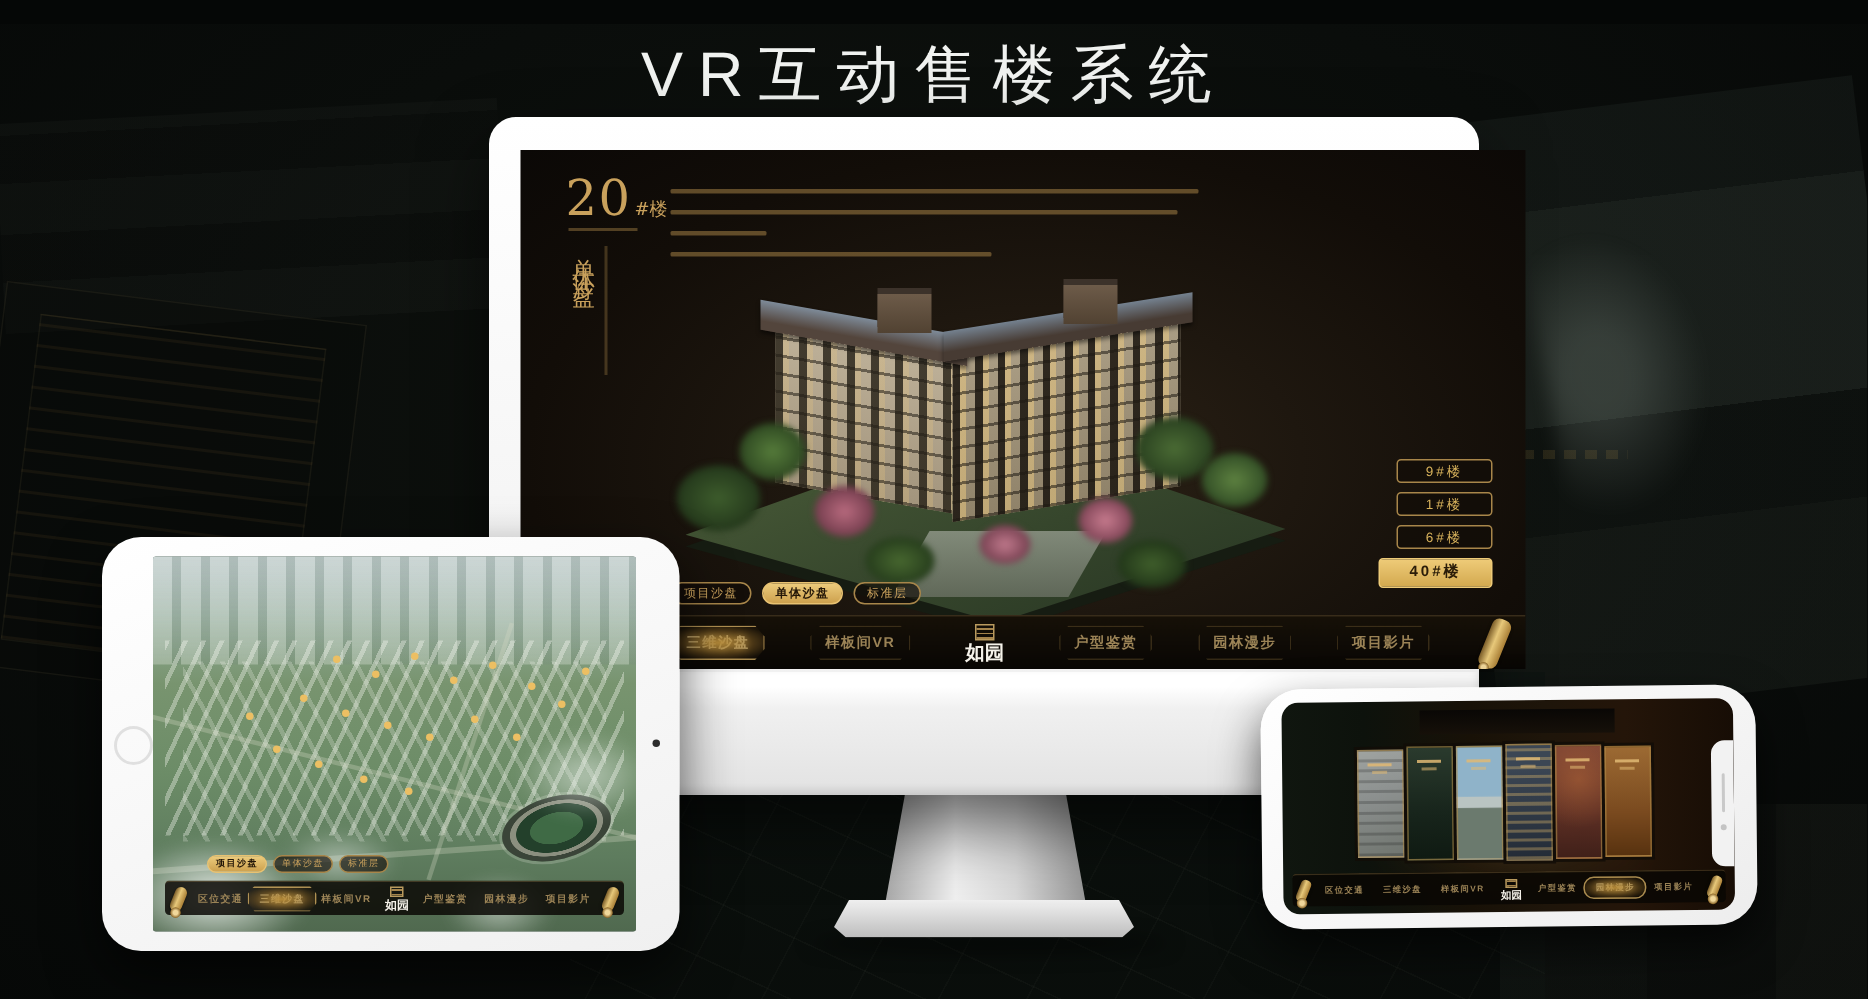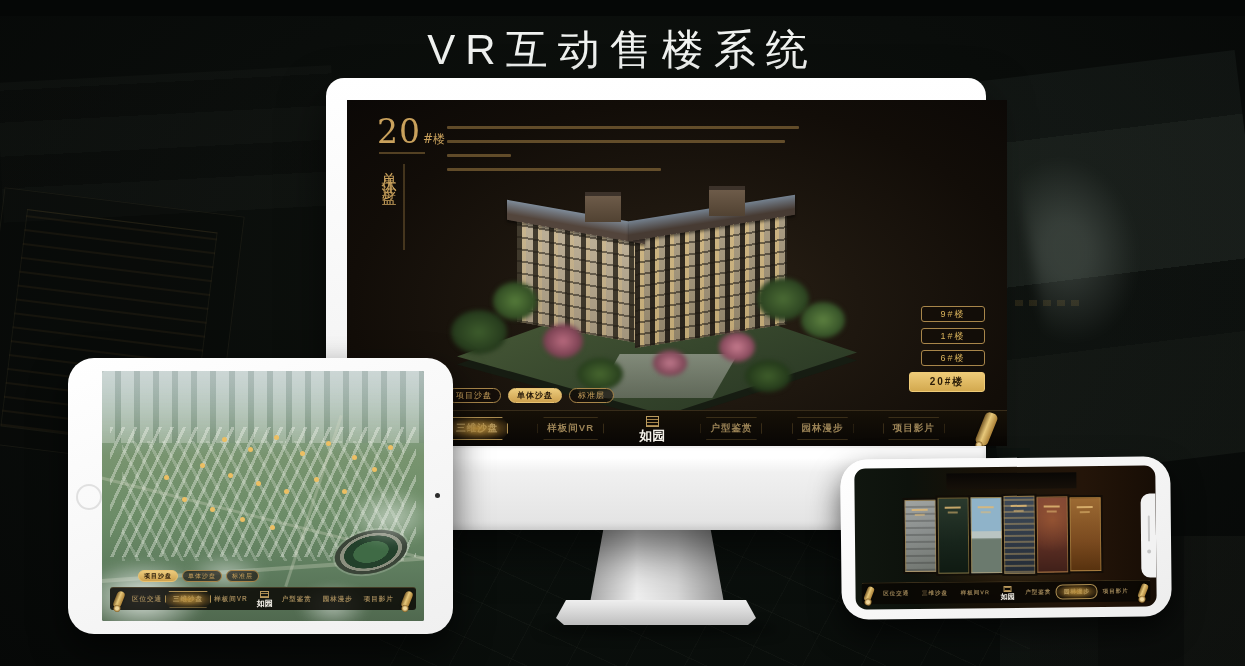--- a/index.html
+++ b/index.html
@@ -55,21 +55,21 @@
   .main-title{left:0;top:6px;width:100%;text-align:center;color:#f0f2f0;font-size:42px;
         letter-spacing:10px;font-weight:500;}
   .footnote{left:672px;top:640px;color:#f4f4f4;font-size:16px;font-weight:bold;letter-spacing:2.5px;white-space:nowrap;}
 
   
   .monitor{left:326px;top:62px;width:660px;height:452px;border-radius:18px;
         background:linear-gradient(#ffffff,#f2f2f2 80%,#e4e4e4);box-shadow:0 20px 45px rgba(0,0,0,.6);z-index:2;}
   .monitor-chin{position:absolute;left:0;bottom:0;width:100%;height:82px;border-radius:0 0 18px 18px;
         background:linear-gradient(#ffffff 0 12%, #f0f0f0 30%, #e2e2e2 100%);box-shadow:inset 0 -3px 6px rgba(0,0,0,.12);}
   .screen{position:absolute;left:21px;top:22px;width:660px;height:346px;overflow:hidden;
-        background:radial-gradient(ellipse at 52% 60%, #2c2216 0%, #1e170f 35%, #120d08 70%, #0b0806 100%);}
+        background:radial-gradient(ellipse at 52% 60%, #2c2216 0%, #1e170f 35%, #120d08 70%, #0b0806 100%);padding-left:10px;}
   .stand-neck{left:590px;top:513px;width:134px;height:74px;z-index:1;
         clip-path:polygon(10% 0,90% 0,100% 100%,0 100%);
         background:linear-gradient(90deg,#a8a8a8,#efefef 35%,#d8d8d8 65%,#969696);}
   .stand-base{left:556px;top:584px;width:200px;height:25px;z-index:1;
         clip-path:polygon(5% 0,95% 0,100% 72%,96% 100%,4% 100%,0 72%);
         background:linear-gradient(#f0f0f0,#bdbdbd);}
   .stand-shadow{left:540px;top:606px;width:240px;height:14px;border-radius:50%;background:rgba(0,0,0,.45);filter:blur(6px);z-index:0;}
 
   
   .blk-title{position:absolute;left:30px;top:12px;color:#c9a15c;font-family:"DejaVu Serif",serif;}
@@ -227,21 +227,21 @@
         <span class="tree" style="left:262px;top:150px;width:36px;height:30px;background:radial-gradient(#c77b8e,#7a4052 75%);"></span>
         <span class="tree" style="left:196px;top:168px;width:34px;height:26px;background:radial-gradient(#c0798c,#713c4c 75%);"></span>
         <span class="tree" style="left:120px;top:176px;width:46px;height:32px;background:radial-gradient(#47672f,#243a1b 75%);"></span>
         <span class="tree" style="left:288px;top:178px;width:46px;height:32px;background:radial-gradient(#3f5e2b,#203418 75%);"></span>
       </div>
 
       <div class="floor-col">
         <div class="floor-btn">9#楼</div>
         <div class="floor-btn">1#楼</div>
         <div class="floor-btn">6#楼</div>
-        <div class="floor-btn active">20#楼</div>
+        <div class="floor-btn active">40#楼</div>
       </div>
 
       <div class="view-tabs">
         <span class="pill">项目沙盘</span>
         <span class="pill active">单体沙盘</span>
         <span class="pill">标准层</span>
       </div>
 
       <div class="navbar mon-navbar">
         <span class="nav-item"><span class="orn"></span><span>区位交通</span></span>

